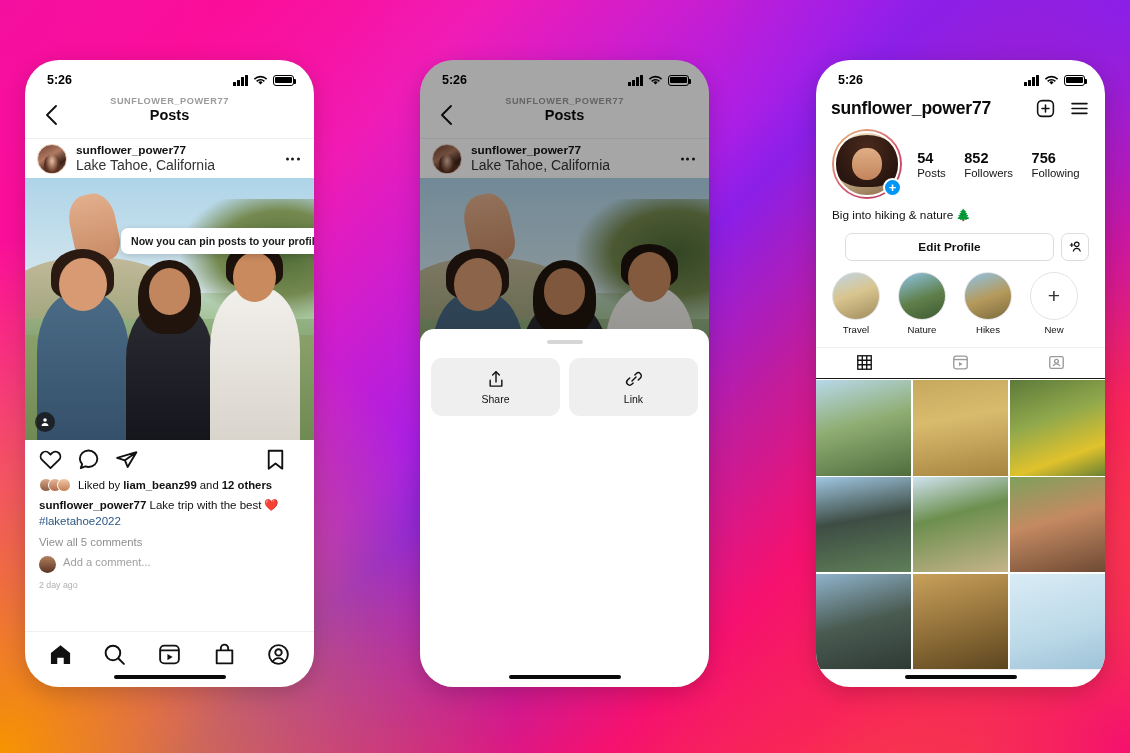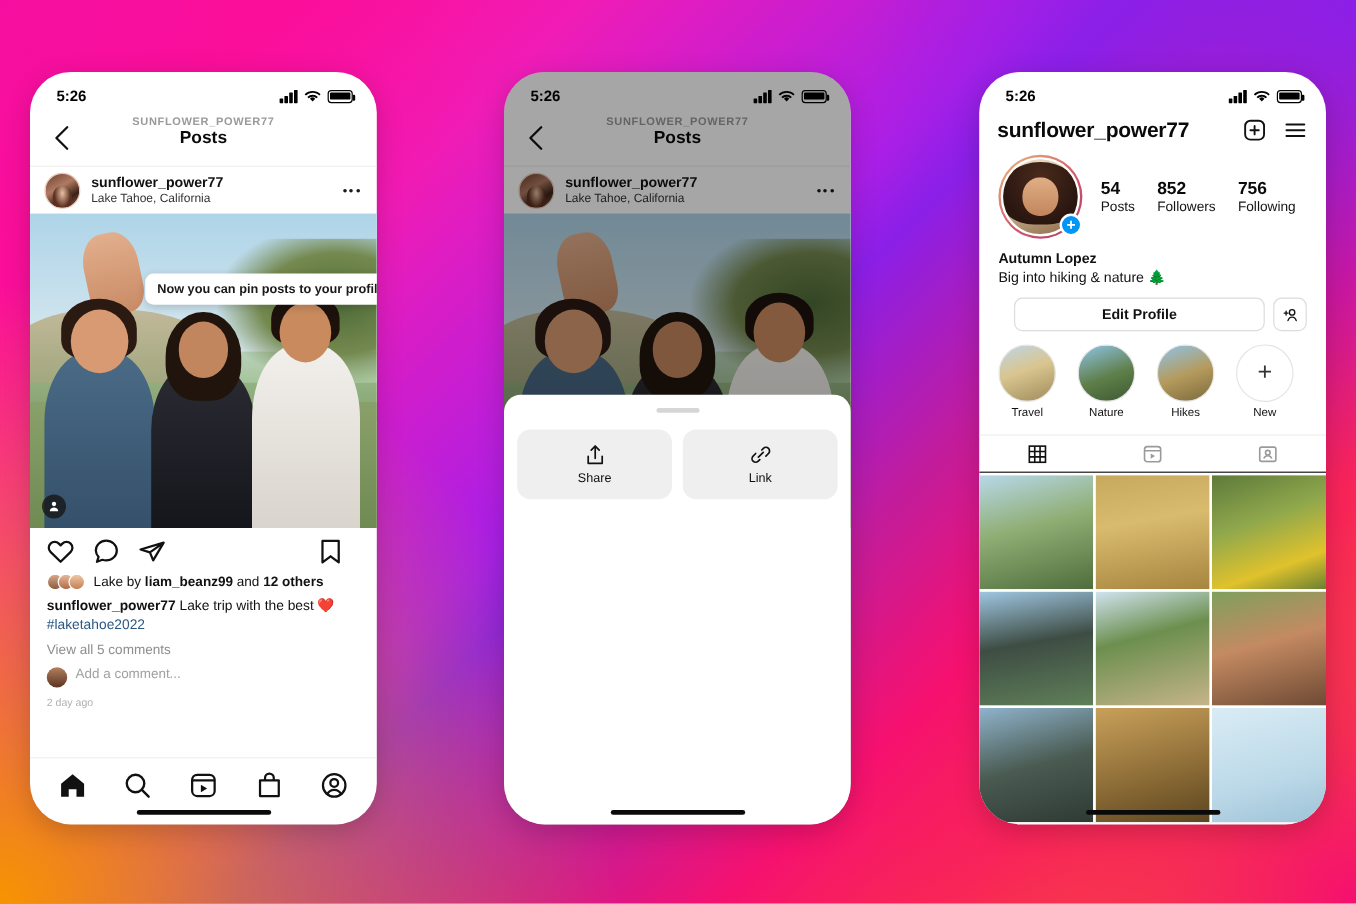--- a/index.html
+++ b/index.html
@@ -72,21 +72,21 @@
   }
   .ph-av {
     width: 30px; height: 30px; border-radius: 50%;
     background: linear-gradient(150deg,#6d4030,#b07a62 40%,#3a2218 70%,#8a5b45);
     border: 1.3px solid #e8c9b9; flex:0 0 30px; overflow:hidden; position:relative;
   }
   .ph-av::after{content:"";position:absolute;left:22%;top:38%;width:56%;height:70%;
     background:radial-gradient(ellipse at 50% 30%,#e9bfa4 0%,#5b3020 60%);border-radius:45% 45% 40% 40%;}
   .ph-txt { margin-left: 9px; line-height: 1.2; }
   .ph-user { font-size: 11.8px; font-weight: bold; color:#111; }
-  .ph-loc { font-size: 10px; color:#333; }
+  .ph-loc { font-size: 14px; color:#333; }
   .ph-dots { position:absolute; right:14px; top:50%; transform:translateY(-50%);
     display:flex; gap:2.6px; }
   .ph-dots i { width:3.1px;height:3.1px;border-radius:50%;background:#1a1a1a;display:block;}
 
   
   .tooltip {
     position:absolute; left:96px; top:168px; z-index:9;
     background:#fff; border-radius:7px; padding:7px 10px;
     font-size:10.6px; font-weight:600; color:#1a1a1a; white-space:nowrap;
     box-shadow: 0 2px 7px rgba(0,0,0,.17);
@@ -334,21 +334,21 @@
       </div>
     </div>
 
     <div class="meta">
       <div class="likes">
         <div class="facepile">
           <span class="f1"></span>
             <span class="f2"></span>
             <span class="f3"></span>
         </div>
-        <span>Lake by</span>&nbsp;
+        <span>Liked by</span>&nbsp;
         <b>liam_beanz99</b>&nbsp;
         <span>and</span>&nbsp;
         <b>12 others</b>
       </div>
       <div class="caption">
         <b>sunflower_power77</b>
         <span>Lake trip with the best</span>
         <span>❤️</span><br>
         <span class="tag">#laketahoe2022</span>
       </div>
@@ -545,21 +545,20 @@
           <div class="l">Followers</div>
         </div>
         <div class="stat">
           <div class="n">756</div>
           <div class="l">Following</div>
         </div>
       </div>
     </div>
 
     <div class="p3bio">
-      <div class="bioname">Autumn Lopez</div>
       <div class="biotext">
         <span>Big into hiking &amp; nature</span>
         <span>🌲</span>
       </div>
     </div>
 
     <div class="p3btns">
       <div class="editbtn">Edit Profile</div>
       <div class="addbtn">
         <svg viewBox="0 0 24 24" fill="none" stroke="#111" stroke-width="1.8" stroke-linecap="round">

